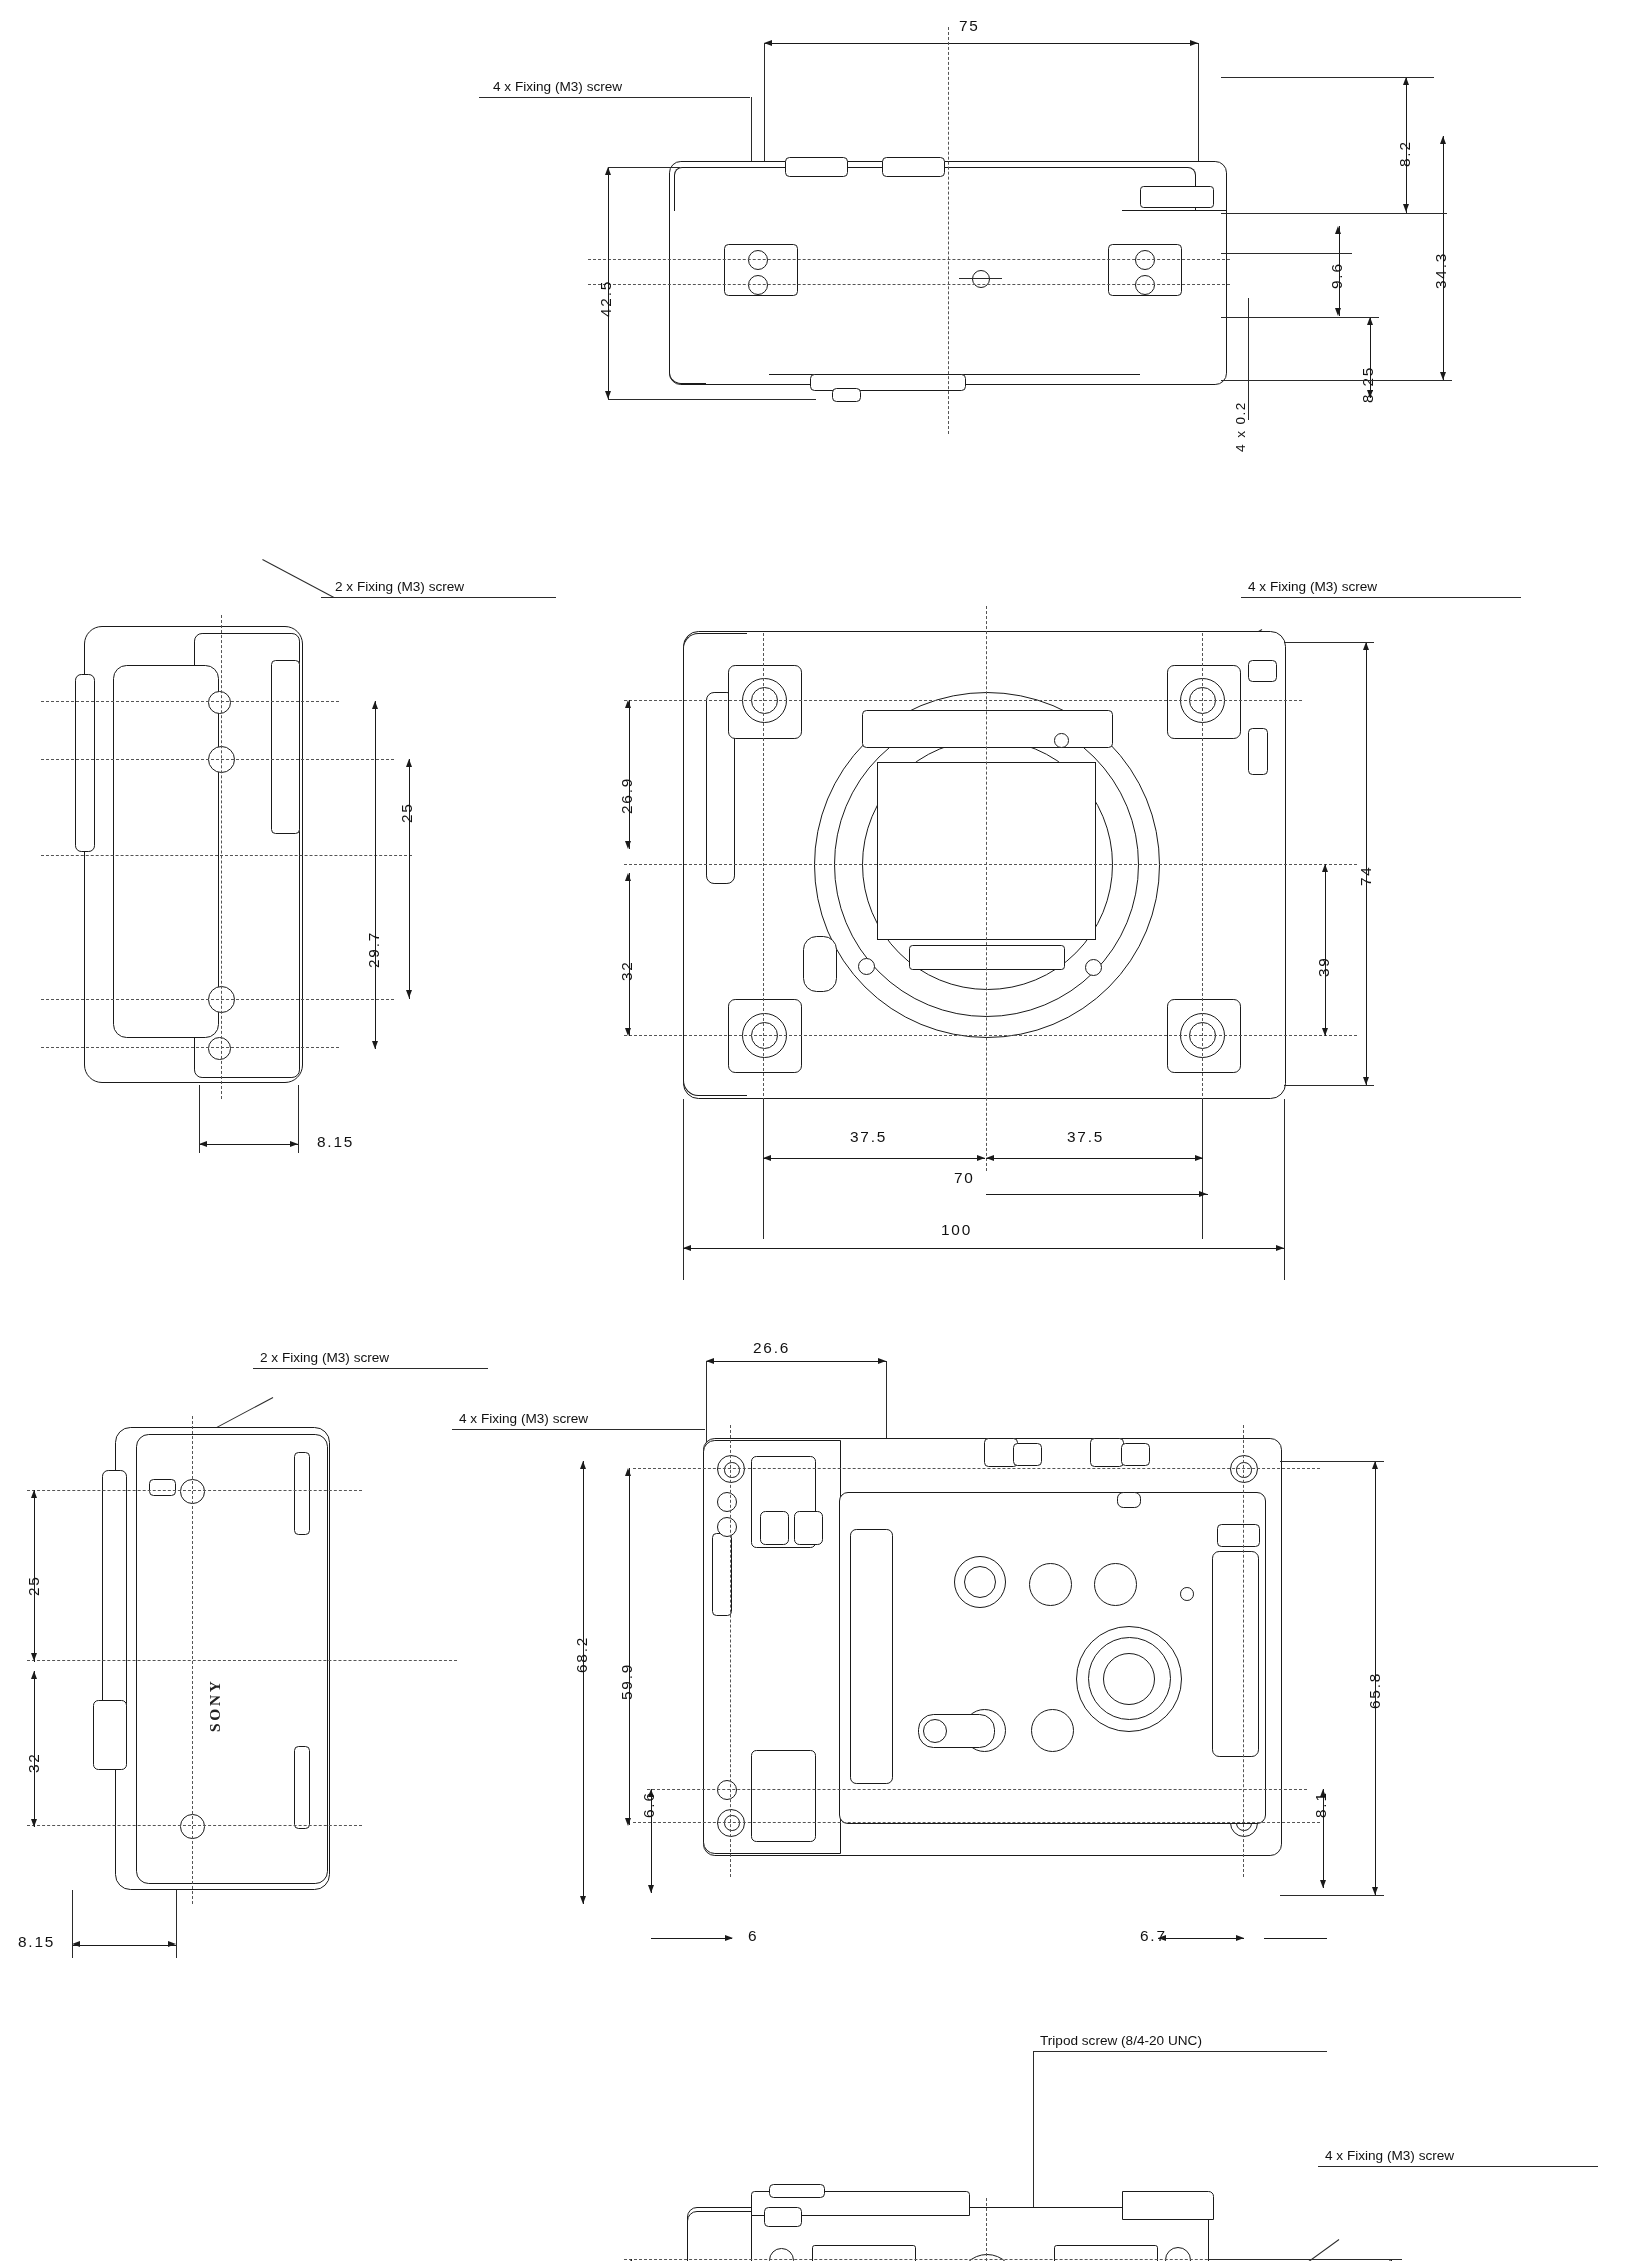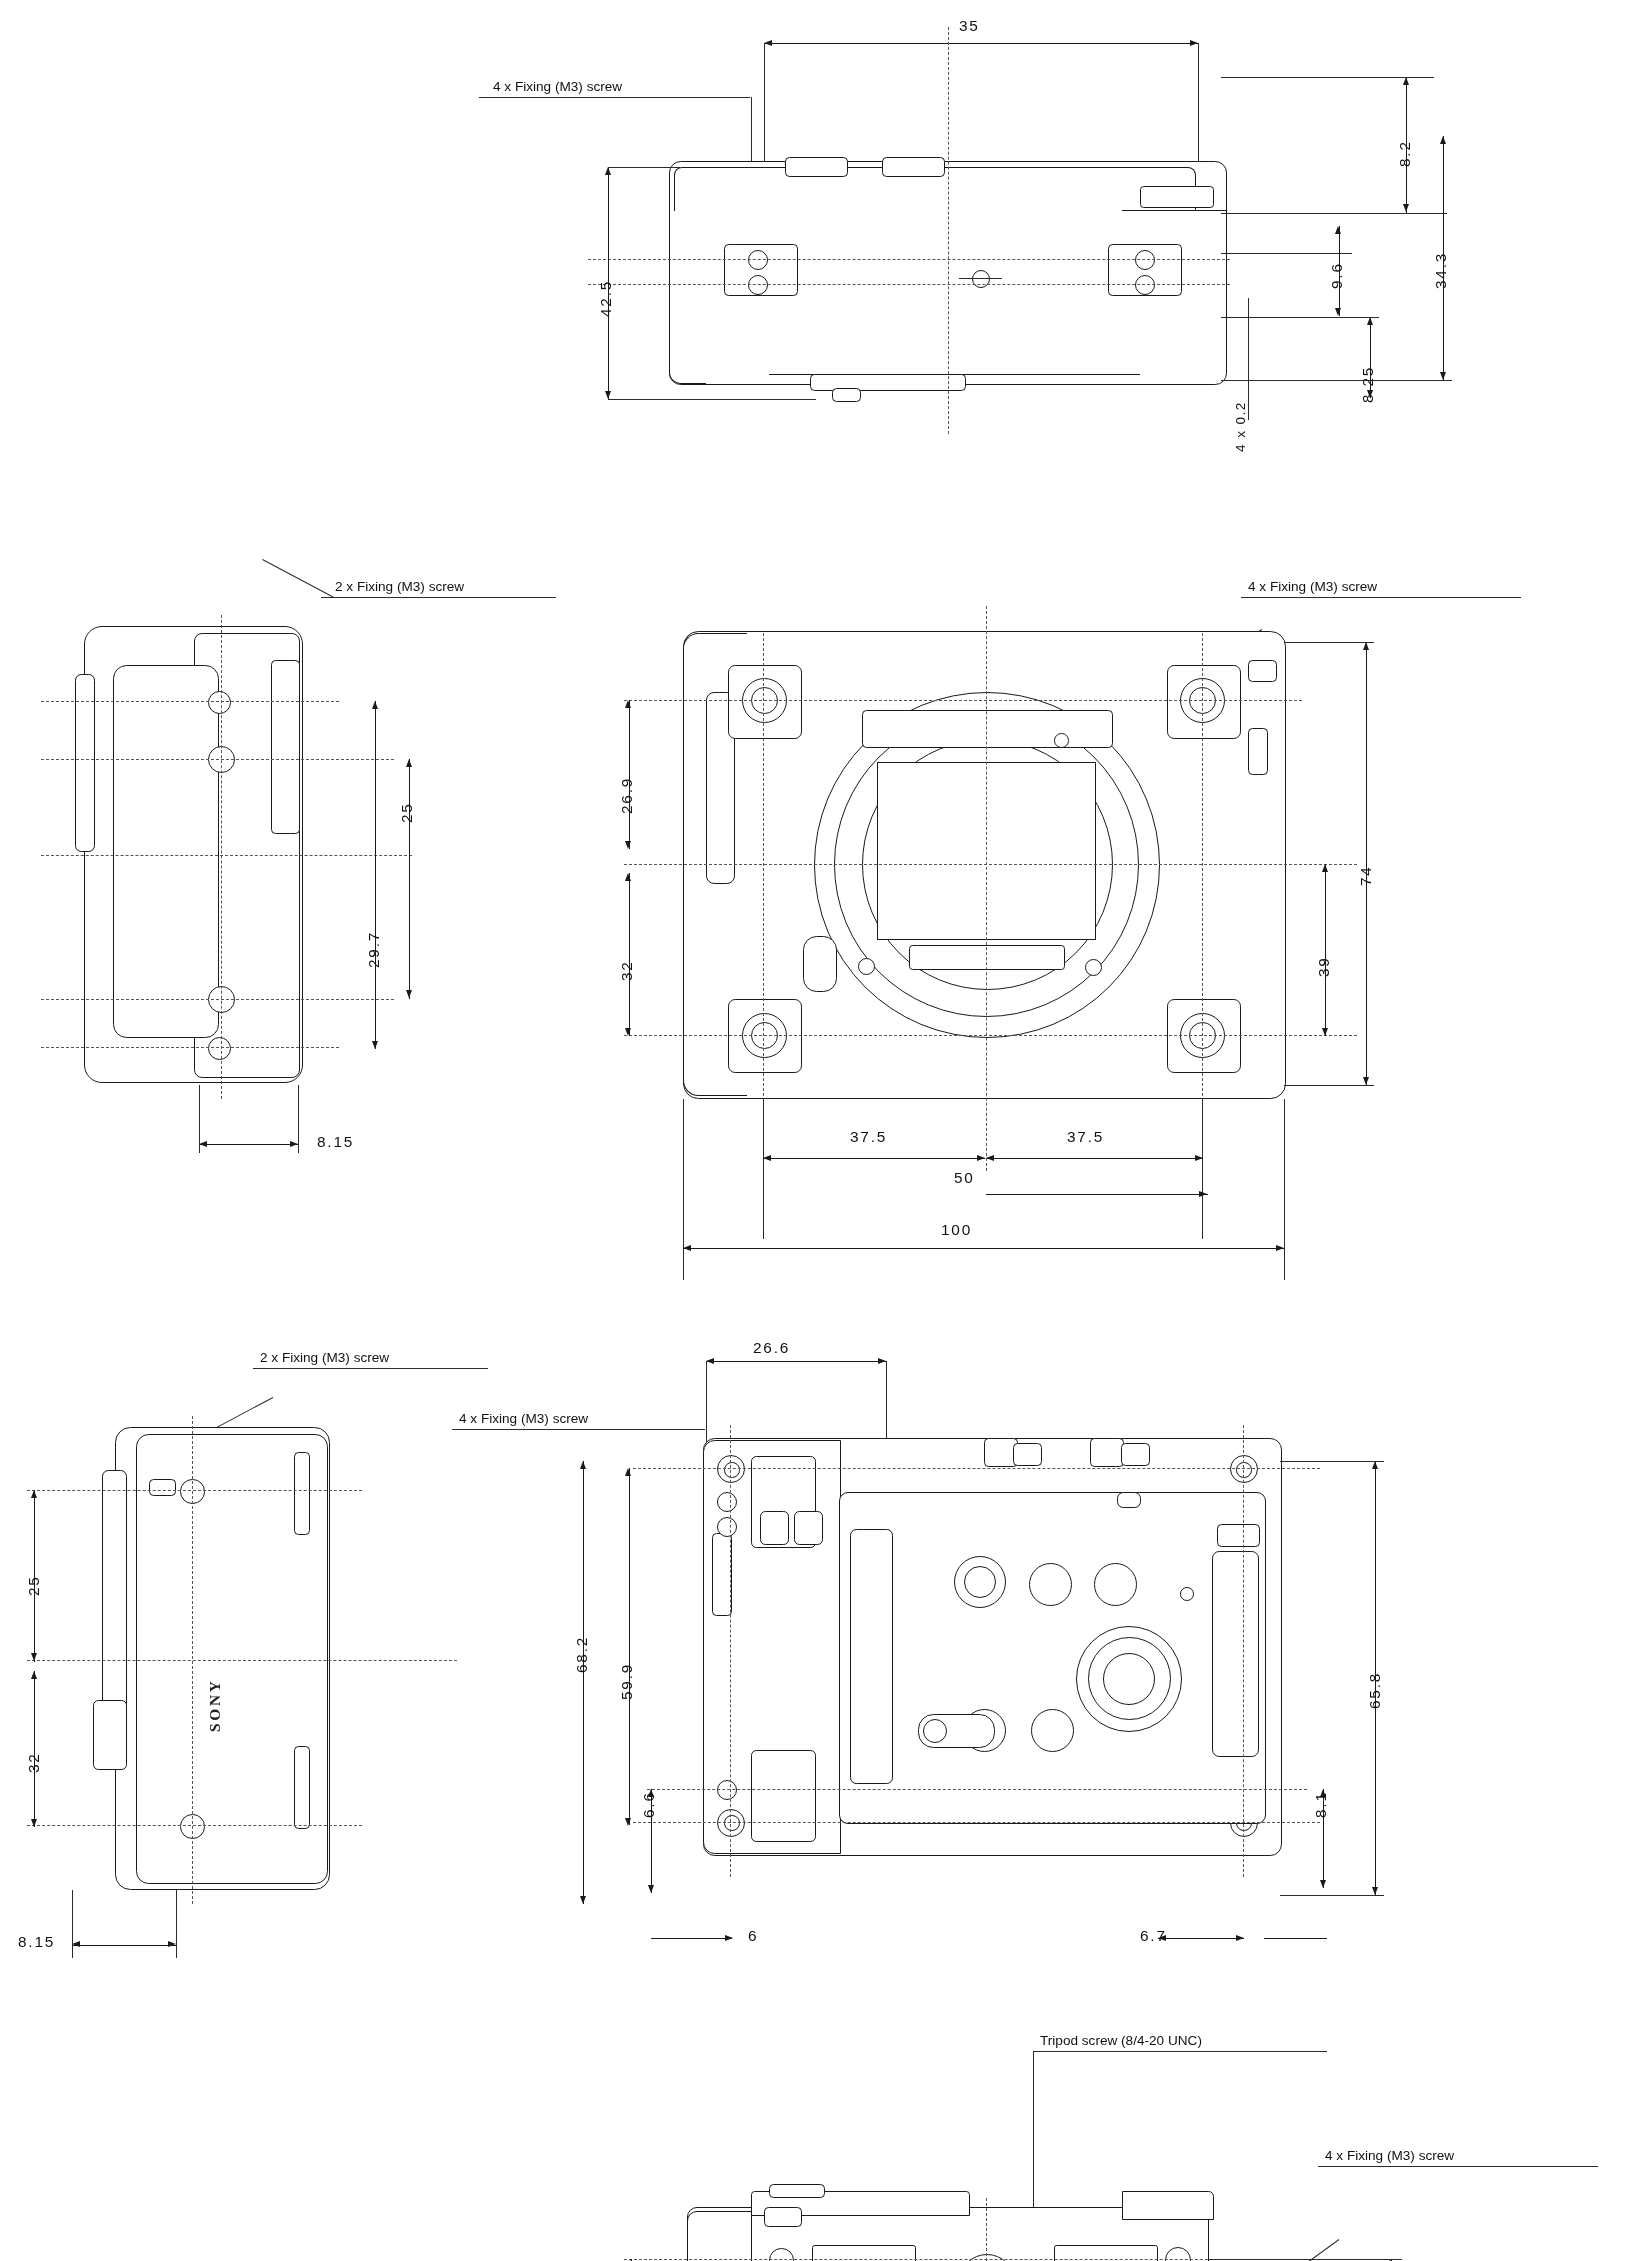--- a/index.html
+++ b/index.html
@@ -46,21 +46,21 @@
 
 <div id="page">
 
   <div class="grp">
 
     <div class="ln h" style="left:764px;top:43px;width:434px;"></div>
     <div class="ah l" style="left:764px;top:40px;"></div>
     <div class="ah r" style="left:1190px;top:40px;"></div>
     <div class="ln v thin" style="left:764px;top:43px;height:118px;"></div>
     <div class="ln v thin" style="left:1198px;top:43px;height:118px;"></div>
-    <div class="dim" style="left:959px;top:17px;">35</div>
+    <div class="dim" style="left:959px;top:17px;">75</div>
 
     <div class="lbl" style="left:493px;top:79px;">4 x Fixing (M3) screw</div>
     <div class="ln h thin" style="left:479px;top:97px;width:271px;"></div>
     <div class="ln v thin" style="left:751px;top:97px;height:161px;"></div>
 
     <div class="shape r14" style="left:669px;top:161px;width:556px;height:222px;border-radius:11.8px;"></div>
     <div class="shape" style="left:674px;top:167px;width:520px;height:43px;border-radius:8.1px 8.1px 0 0;border-bottom:none;"></div>
     <div class="ln h" style="left:1122px;top:210px;width:104px;"></div>
     <div class="shape" style="left:1140px;top:186px;width:72px;height:20px;border-radius:3.6px;"></div>
 
@@ -244,21 +244,21 @@
     <div class="ah r" style="left:977px;top:1155px;"></div>
     <div class="dim" style="left:850px;top:1128px;">37.5</div>
 
     <div class="ln h" style="left:986px;top:1158px;width:217px;"></div>
     <div class="ah l" style="left:986px;top:1155px;"></div>
     <div class="ah r" style="left:1195px;top:1155px;"></div>
     <div class="dim" style="left:1067px;top:1128px;">37.5</div>
 
     <div class="ln h" style="left:986px;top:1194px;width:222px;"></div>
     <div class="ah r" style="left:1199px;top:1191px;"></div>
-    <div class="dim" style="left:954px;top:1169px;">50</div>
+    <div class="dim" style="left:954px;top:1169px;">70</div>
 
     <div class="ln h" style="left:683px;top:1248px;width:601px;"></div>
     <div class="ah l" style="left:683px;top:1245px;"></div>
     <div class="ah r" style="left:1276px;top:1245px;"></div>
     <div class="dim" style="left:941px;top:1221px;">100</div>
   </div>
 
   <div class="grp">
     <div class="lbl" style="left:260px;top:1350px;">2 x Fixing (M3) screw</div>
     <div class="ln h thin" style="left:253px;top:1368px;width:235px;"></div>

